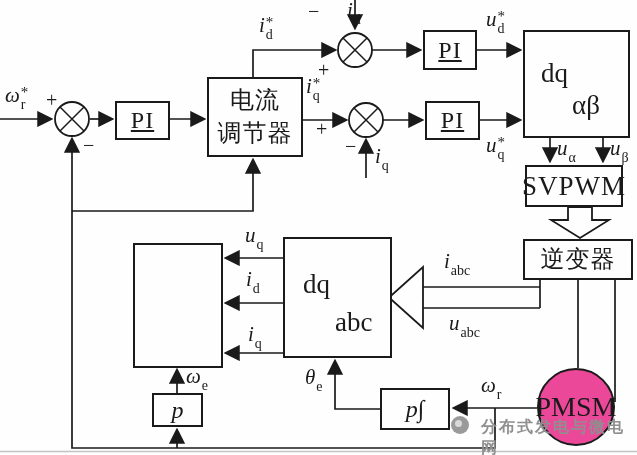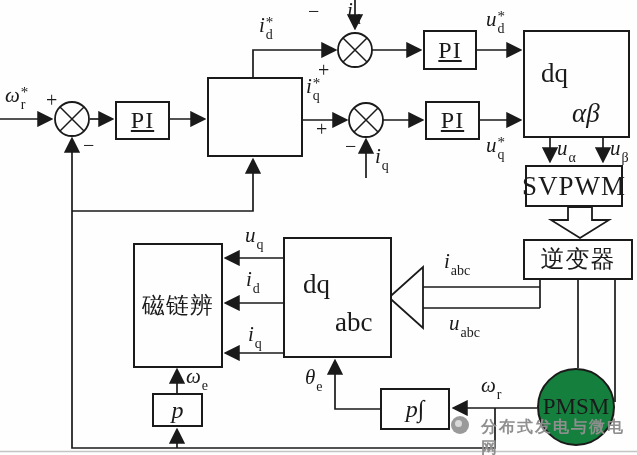--- a/index.html
+++ b/index.html
@@ -5,22 +5,22 @@
   html,body{margin:0;padding:0;background:#ffffff;}
   .stage{position:relative;width:637px;height:455px;background:#fefefe;overflow:hidden;
          font-family:"Liberation Serif","DejaVu Serif",serif;color:#1a1a1a;}
   svg.wires{position:absolute;left:0;top:0;width:637px;height:455px;}
   .box{position:absolute;border:2px solid #1a1a1a;background:#fefefe;box-sizing:border-box;
        display:flex;flex-direction:column;align-items:center;justify-content:center;text-align:center;}
   .pi{font-size:24px;letter-spacing:1px;text-decoration:underline;}
   .cn{font-size:24px;line-height:33px;letter-spacing:1px;}
   .cn3{font-size:23px;line-height:37px;letter-spacing:1px;}
   .svpwm{font-size:27px;letter-spacing:1px;}
-  .circleblk{position:absolute;border:2px solid #1a1a1a;border-radius:50%;background:#15803d;
-       box-sizing:border-box;display:flex;align-items:center;justify-content:center;font-size:23px;}
+  .circleblk{position:absolute;border:2px solid #1a1a1a;border-radius:50%;background:#ec4899;
+       box-sizing:border-box;display:flex;align-items:center;justify-content:center;font-size:28px;}
   .dqbox span{position:absolute;font-size:27px;}
   .ital{font-style:italic;font-size:24px;}
   .lbl{position:absolute;display:flex;align-items:flex-start;font-size:21px;line-height:21px;white-space:nowrap;}
   .lbl .b{font-style:italic;}
   .ss{display:inline-flex;flex-direction:column;margin-left:1px;}
   .sp{height:13px;font-size:15px;line-height:14px;}
   .sb{height:13px;font-size:14px;line-height:14px;}
   .sign{position:absolute;font-size:20px;line-height:20px;}
   .wm{position:absolute;left:481px;top:417px;font-family:"Liberation Sans","DejaVu Sans",sans-serif;
       font-weight:bold;font-size:16px;letter-spacing:2px;color:#8f8f8f;}
@@ -83,43 +83,44 @@
       <path d="M343,38 L367,62 M343,62 L367,38"></path>
       <path d="M354,108 L378,132 M354,132 L378,108"></path>
     </g>
     <path d="M0,451.5 H637" stroke="#c4c4c4" stroke-width="1.5"></path>
   </svg>
 
   <div class="box pi" style="left:115px;top:101px;width:55px;height:39px;">
     <span>PI</span>
   </div>
   <div class="box cn" style="left:207px;top:77px;width:96px;height:80px;">
+    <span>电流</span>
+    <span>调节器</span>
   </div>
   <div class="box pi" style="left:423px;top:30px;width:54px;height:40px;">
     <span>PI</span>
   </div>
   <div class="box pi" style="left:425px;top:101px;width:55px;height:39px;">
     <span>PI</span>
   </div>
   <div class="box dqbox" style="left:523px;top:30px;width:107px;height:108px;">
     <span style="left:16px;top:26px;">dq</span>
-    <span style="left:47px;top:66px;font-style:italic;">αβ</span>
+    <span style="left:47px;top:58px;">αβ</span>
   </div>
   <div class="box svpwm" style="left:525px;top:165px;width:98px;height:42px;">
     <span>SVPWM</span>
   </div>
   <div class="box cn" style="left:523px;top:239px;width:110px;height:41px;">
     <span>逆变器</span>
   </div>
   <div class="box dqbox" style="left:283px;top:237px;width:109px;height:121px;">
     <span style="left:18px;top:30px;">dq</span>
     <span style="left:50px;top:68px;">abc</span>
   </div>
   <div class="box cn3" style="left:133px;top:243px;width:90px;height:125px;">
-    <span>磁链辨</span>
   </div>
   <div class="box ital" style="left:152px;top:393px;width:51px;height:34px;">
     <span>p</span>
   </div>
   <div class="box ital" style="left:380px;top:388px;width:70px;height:42px;">
     <span>p∫</span>
   </div>
   <div class="circleblk" style="left:537px;top:368px;width:78px;height:78px;">
     <span>PMSM</span>
   </div>

